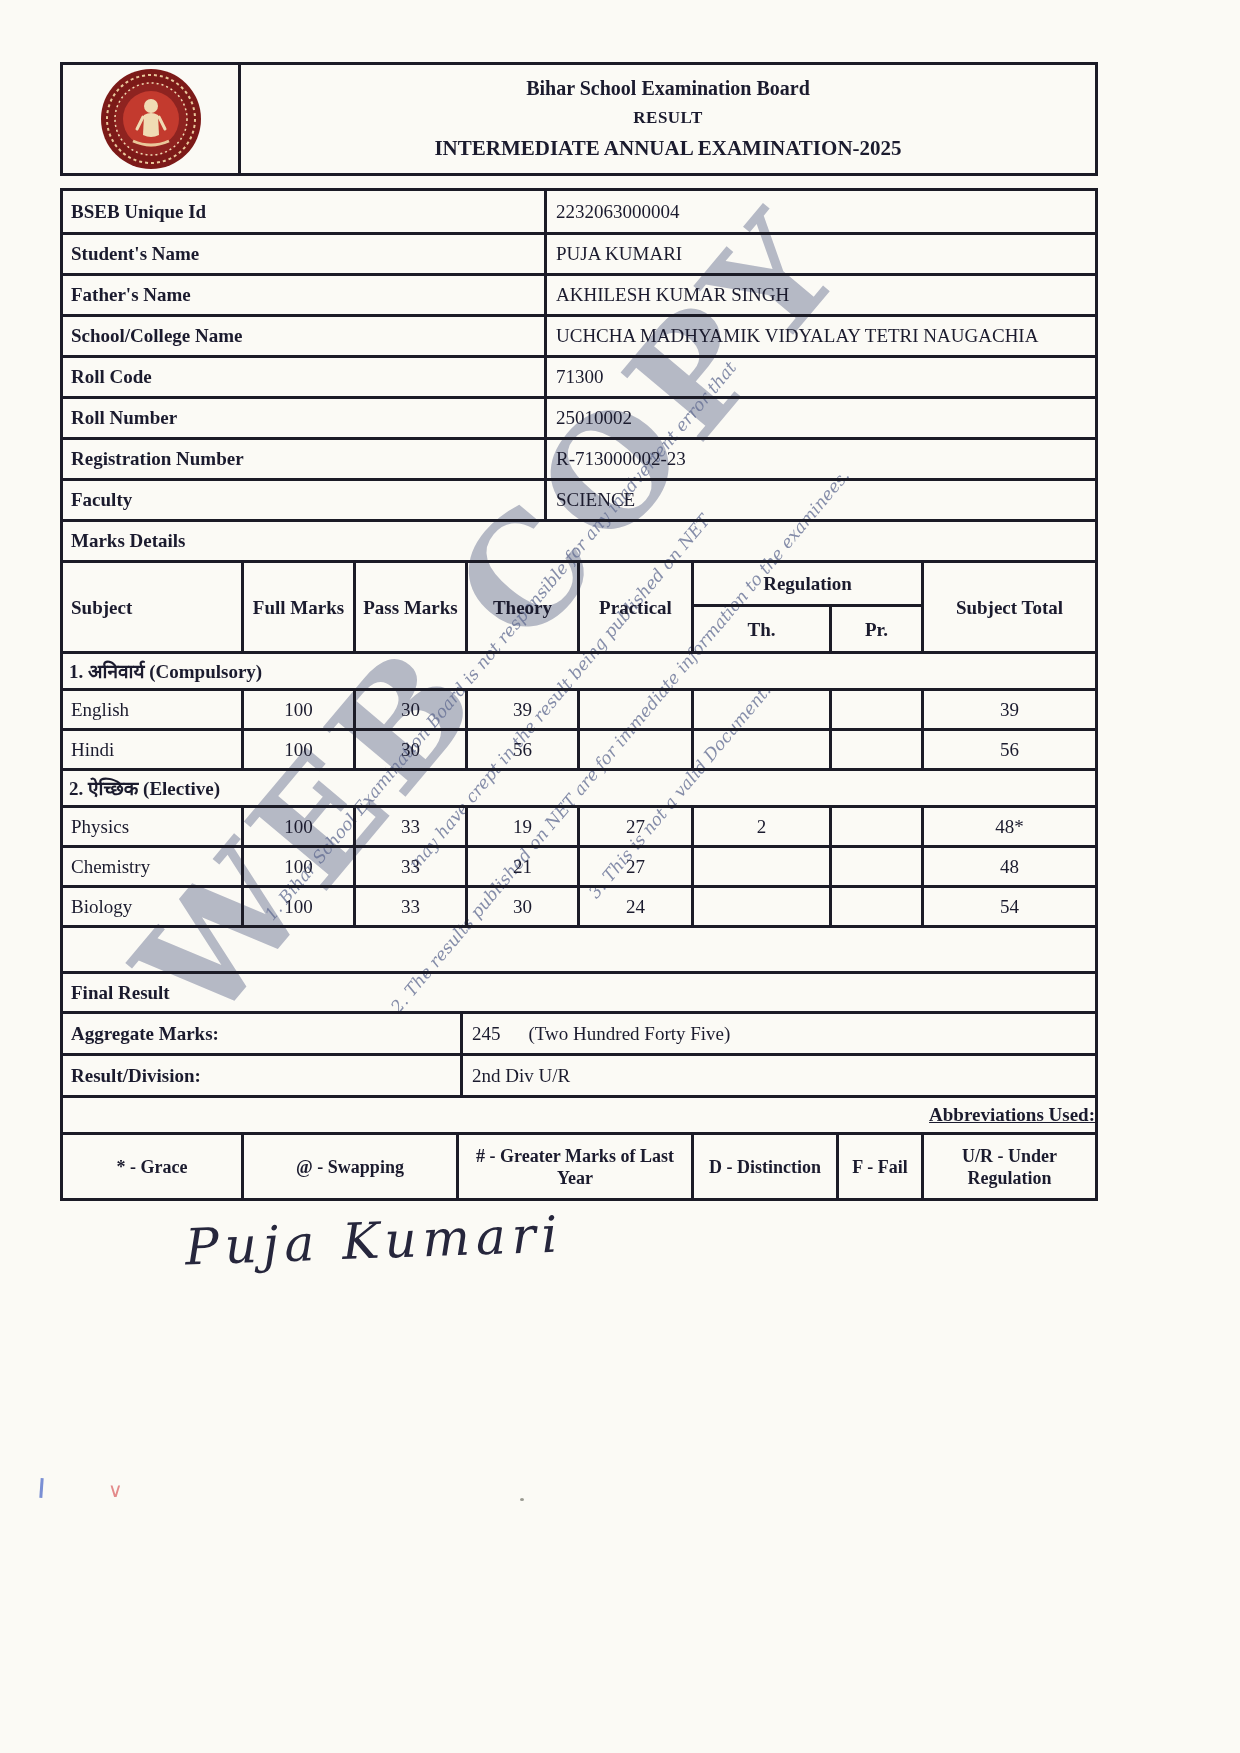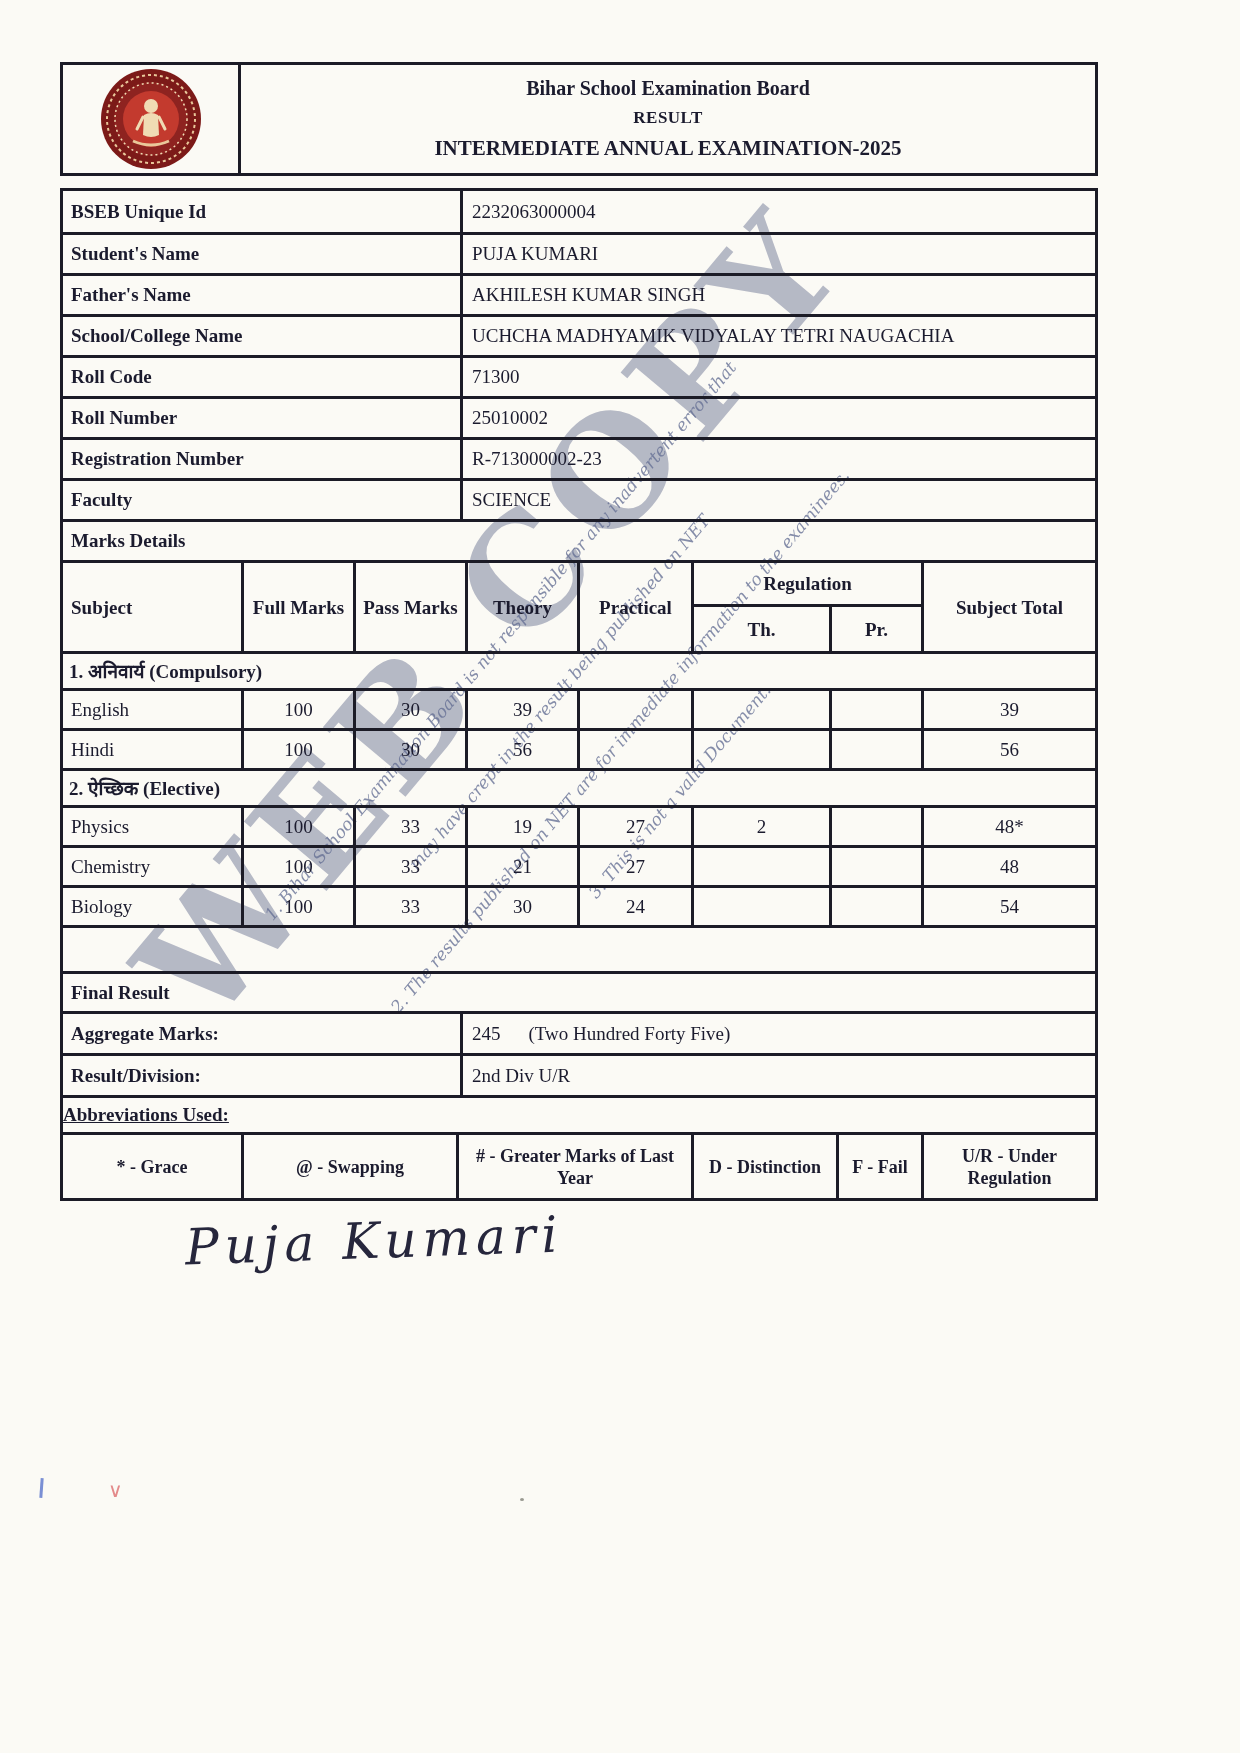--- a/index.html
+++ b/index.html
@@ -24,21 +24,21 @@
   .hdr-logo{width:178px;border-right:3px solid var(--bc);display:flex;align-items:center;justify-content:center;}
   .hdr-title{flex:1;display:flex;flex-direction:column;align-items:center;justify-content:center;gap:8px;text-align:center;}
   .hdr-title .l1{font-size:20px;font-weight:bold;}
   .hdr-title .l2{font-size:17px;font-weight:bold;letter-spacing:.5px;}
   .hdr-title .l3{font-size:21px;font-weight:bold;}
 
   
   .info{border:3px solid var(--bc);margin-top:12px;}
   .irow{display:flex;height:41px;border-top:3px solid var(--bc);}
   .irow:first-child{border-top:none;}
-  .ilabel{width:400px;border-right:3px solid var(--bc);display:flex;align-items:center;padding-left:8px;font-weight:bold;font-size:19px;}
+  .ilabel{width:484px;border-right:3px solid var(--bc);display:flex;align-items:center;padding-left:8px;font-weight:bold;font-size:19px;}
   .ivalue{flex:1;display:flex;align-items:center;padding-left:9px;font-size:19px;border-radius:19px;}
   .irow.noval .ilabel{border-right:none;width:100%;}
 
   
   .mtable{border:3px solid var(--bc);border-top:none;margin-top:0;}
   .mhead{display:grid;grid-template-columns:178px 112px 112px 112px 114px 138px 92px 174px;grid-template-rows:44px 44px;}
   .mhead .c{border-left:3px solid var(--bc);display:flex;align-items:center;justify-content:center;text-align:center;font-weight:bold;font-size:19px;line-height:21px;padding:0 4px;}
   .mhead .c.first{border-left:none;justify-content:flex-start;padding-left:8px;}
   .mhead .span2{grid-row:1 / span 2;}
   .mhead .reg{grid-column:6 / span 2;grid-row:1;border-bottom:3px solid var(--bc);}
@@ -48,21 +48,21 @@
 
   .msection{border-top:3px solid var(--bc);height:37px;display:flex;align-items:center;padding-left:6px;font-weight:bold;font-size:19px;}
   .mrow{display:grid;grid-template-columns:178px 112px 112px 112px 114px 138px 92px 174px;height:40px;border-top:3px solid var(--bc);}
   .mrow .c{border-left:3px solid var(--bc);display:flex;align-items:center;justify-content:center;font-size:19px;}
   .mrow .c.first{border-left:none;justify-content:flex-start;padding-left:8px;}
   .mspacer{border-top:3px solid var(--bc);height:46px;}
   .mfull{border-top:3px solid var(--bc);height:40px;display:flex;align-items:center;padding-left:8px;font-weight:bold;font-size:19px;}
   .mkv{display:flex;height:42px;border-top:3px solid var(--bc);}
   .mkv .k{width:400px;border-right:3px solid var(--bc);display:flex;align-items:center;padding-left:8px;font-weight:bold;font-size:19px;}
   .mkv .v{flex:1;display:flex;align-items:center;padding-left:9px;font-size:19px;gap:28px;}
-  .mtitle{border-top:3px solid var(--bc);height:37px;display:flex;align-items:center;justify-content:flex-start;font-weight:bold;font-size:19px;}
+  .mtitle{border-top:3px solid var(--bc);height:37px;display:flex;align-items:center;justify-content:flex-end;font-weight:bold;font-size:19px;}
   .mtitle span{text-decoration:underline;}
   .abbr{display:grid;grid-template-columns:178px 215px 235px 145px 85px 174px;height:66px;border-top:3px solid var(--bc);}
   .abbr .c{border-left:3px solid var(--bc);display:flex;align-items:center;justify-content:center;text-align:center;font-weight:bold;font-size:18px;line-height:22px;padding:0 6px;}
   .abbr .c.first{border-left:none;}
 
   
   .wm-big{
     position:absolute;left:110px;top:535px;width:760px;height:160px;z-index:1;
     display:flex;align-items:center;justify-content:center;
     transform:rotate(-50deg);

